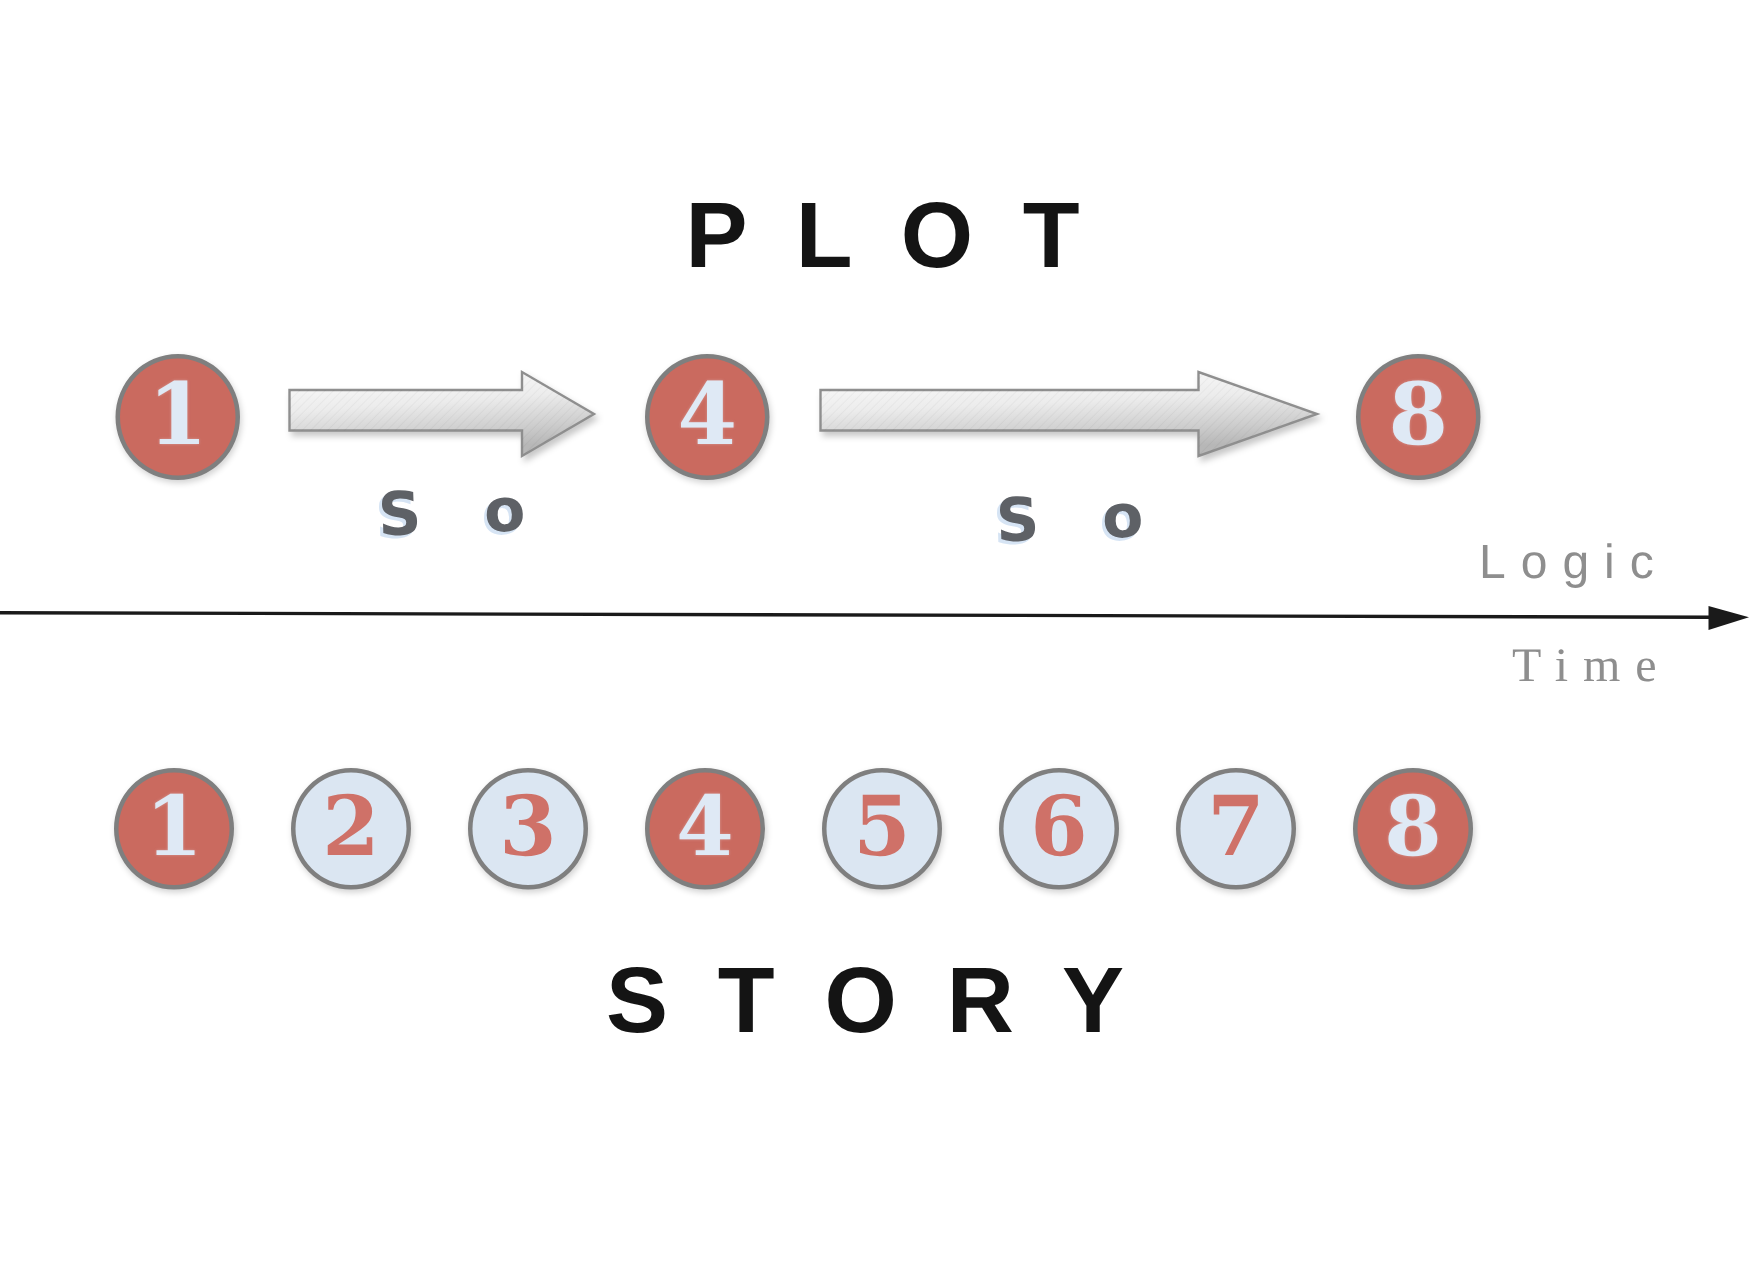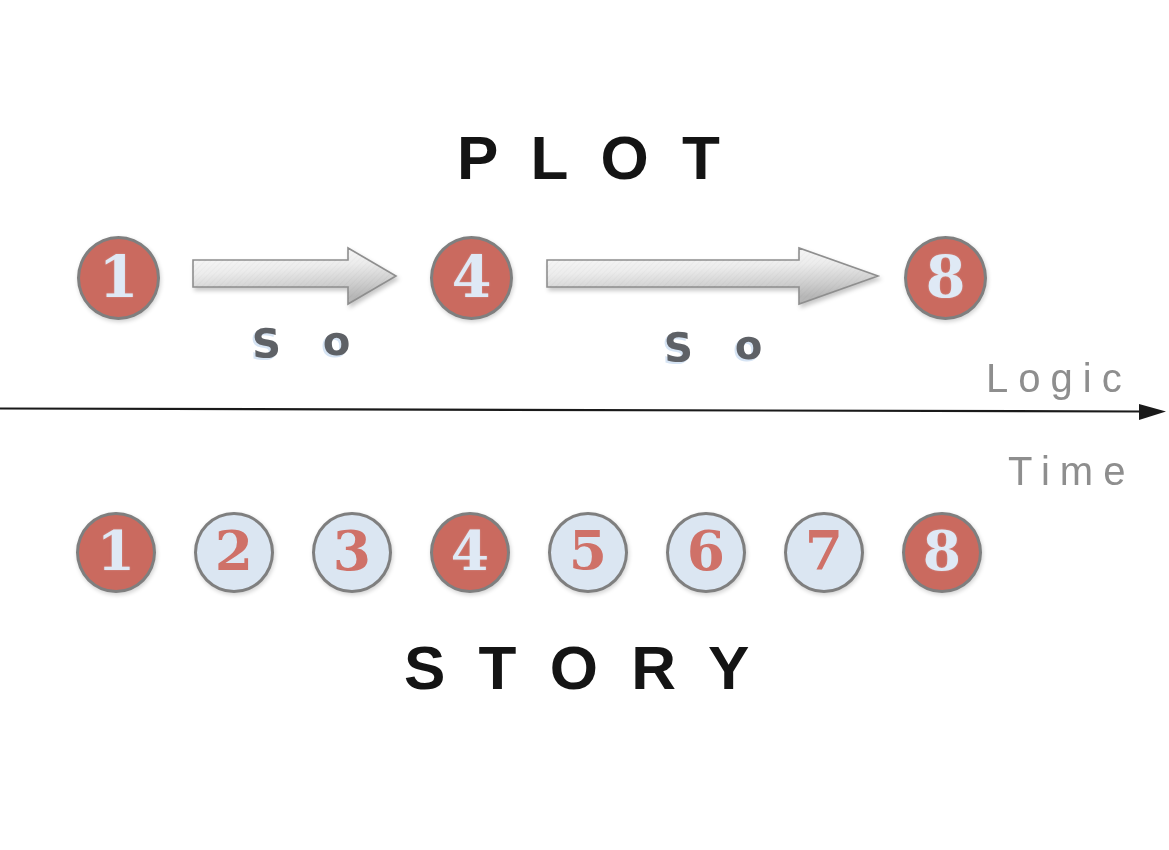--- a/index.html
+++ b/index.html
@@ -52,28 +52,28 @@
     transform:rotate(-2deg);
     text-shadow:-2px 2px 0 rgba(180,205,235,0.55);
     white-space:nowrap;
   }
   #so-1{left:252px;top:322px;}
   #so-2{left:664px;top:326px;}
 
   .axis-label{
     position:absolute;
     font-family:"Liberation Sans", sans-serif;
-    font-size:40px;
+    font-size:32px;
     letter-spacing:10px;
     color:var(--axis-label,#8E8E8E);
     line-height:1;
     white-space:nowrap;
   }
   #logic-label{left:986px;top:358px;}
-  #time-label{left:1008px;top:451px;}
+  #time-label{left:1008px;top:427px;font-family:Liberation Serif, serif;}
 
   .arrow-svg{position:absolute;overflow:visible;}
   #axis-svg{position:absolute;left:0;top:392px;}
 </style>
 </head>
 <body>
 
 <div id="canvas">
 
   <div id="plot-title" class="big-title">P L O T</div>

